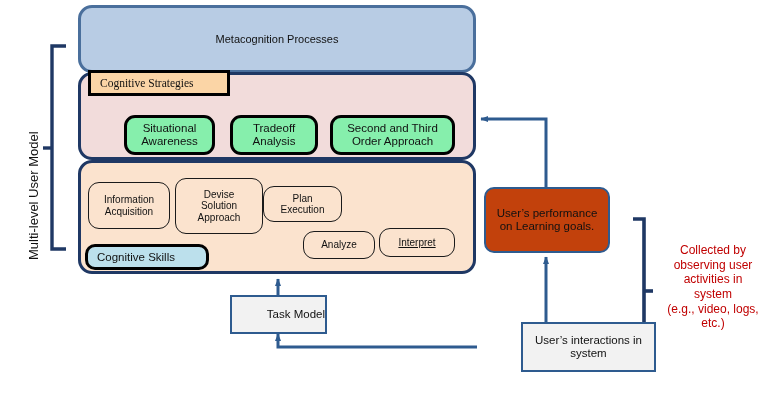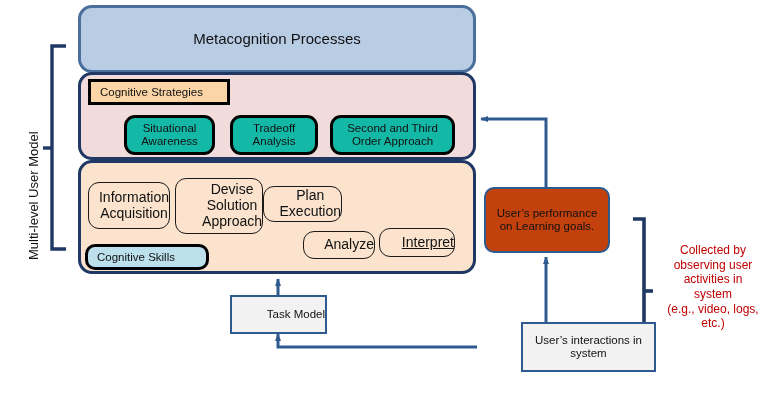--- a/index.html
+++ b/index.html
@@ -12,35 +12,35 @@
 
   
   .ctr{display:flex;align-items:center;justify-content:center;text-align:center;line-height:1.12;}
 
   
   .band{border:3px solid #1F3864;border-radius:14px;}
   #band-meta{background:#B8CCE4;border-color:#4A6F9C;border-width:3px;}
   #band-strategies{background:#F2DCDB;border-color:#1F3864;}
   #band-skills{background:#FBE3CE;border-color:#1F3864;}
 
-  .band-title{font-size:15px;color:#111;}
+  .band-title{font-size:11px;color:#111;}
 
   
   .badge{border:3.5px solid #000000;display:flex;align-items:center;
          padding-left:9px;font-size:11.5px;color:#111;}
   #badge-strategies{background:#FBD5A6;}
   #badge-skills{background:#BCE0EC;}
 
   
-  .pill-strategy{border:3.5px solid #000000;border-radius:11px;background:#14b8a6;
+  .pill-strategy{border:3.5px solid #000000;border-radius:11px;background:#86efac;
                  font-size:11.5px;color:#111;}
 
   
   .pill-skill{border:1.4px solid #1a1a1a;border-radius:11px;background:#FBE3CE;
-              font-size:14px;color:#111;justify-content:flex-end;}
+              font-size:10px;color:#111;}
 
   
   .rect-proc{border:2.5px solid #2E5B8F;background:#F2F2F2;font-size:11.5px;color:#111;}
   .round-proc{border:2px solid #2E5B8F;border-radius:10px;background:#c2410c;
               font-size:11.5px;color:#111;}
 
   
   #label-multilevel{font-size:13px;color:#111;transform:rotate(-90deg);
       transform-origin:left top;white-space:nowrap;}
   #label-collected{font-size:12px;color:#C00000;text-align:center;line-height:1.22;}
@@ -96,21 +96,21 @@
   </svg>
 
   <div class="abs" id="label-multilevel" style="left:26px;top:260px;">Multi-level User Model</div>
 
   <div class="abs band ctr" id="band-meta" style="left:78px;top:5px;width:398px;height:68px;">
     <span class="band-title">Metacognition Processes</span>
   </div>
 
   <div class="abs band" id="band-strategies" style="left:78px;top:72px;width:398px;height:88px;"></div>
 
-  <div class="abs badge" id="badge-strategies" style="left:88px;top:79px;width:142px;height:26px;">
+  <div class="abs badge" id="badge-strategies" style="left:88px;top:70px;width:142px;height:26px;font-family:Liberation Serif, serif;">
     <span>Cognitive Strategies</span>
   </div>
 
   <div class="abs pill-strategy ctr" style="left:124px;top:115px;width:91px;height:40px;">
     <span>
       <span>Situational</span><br>
       <span>Awareness</span>
     </span>
   </div>
 

